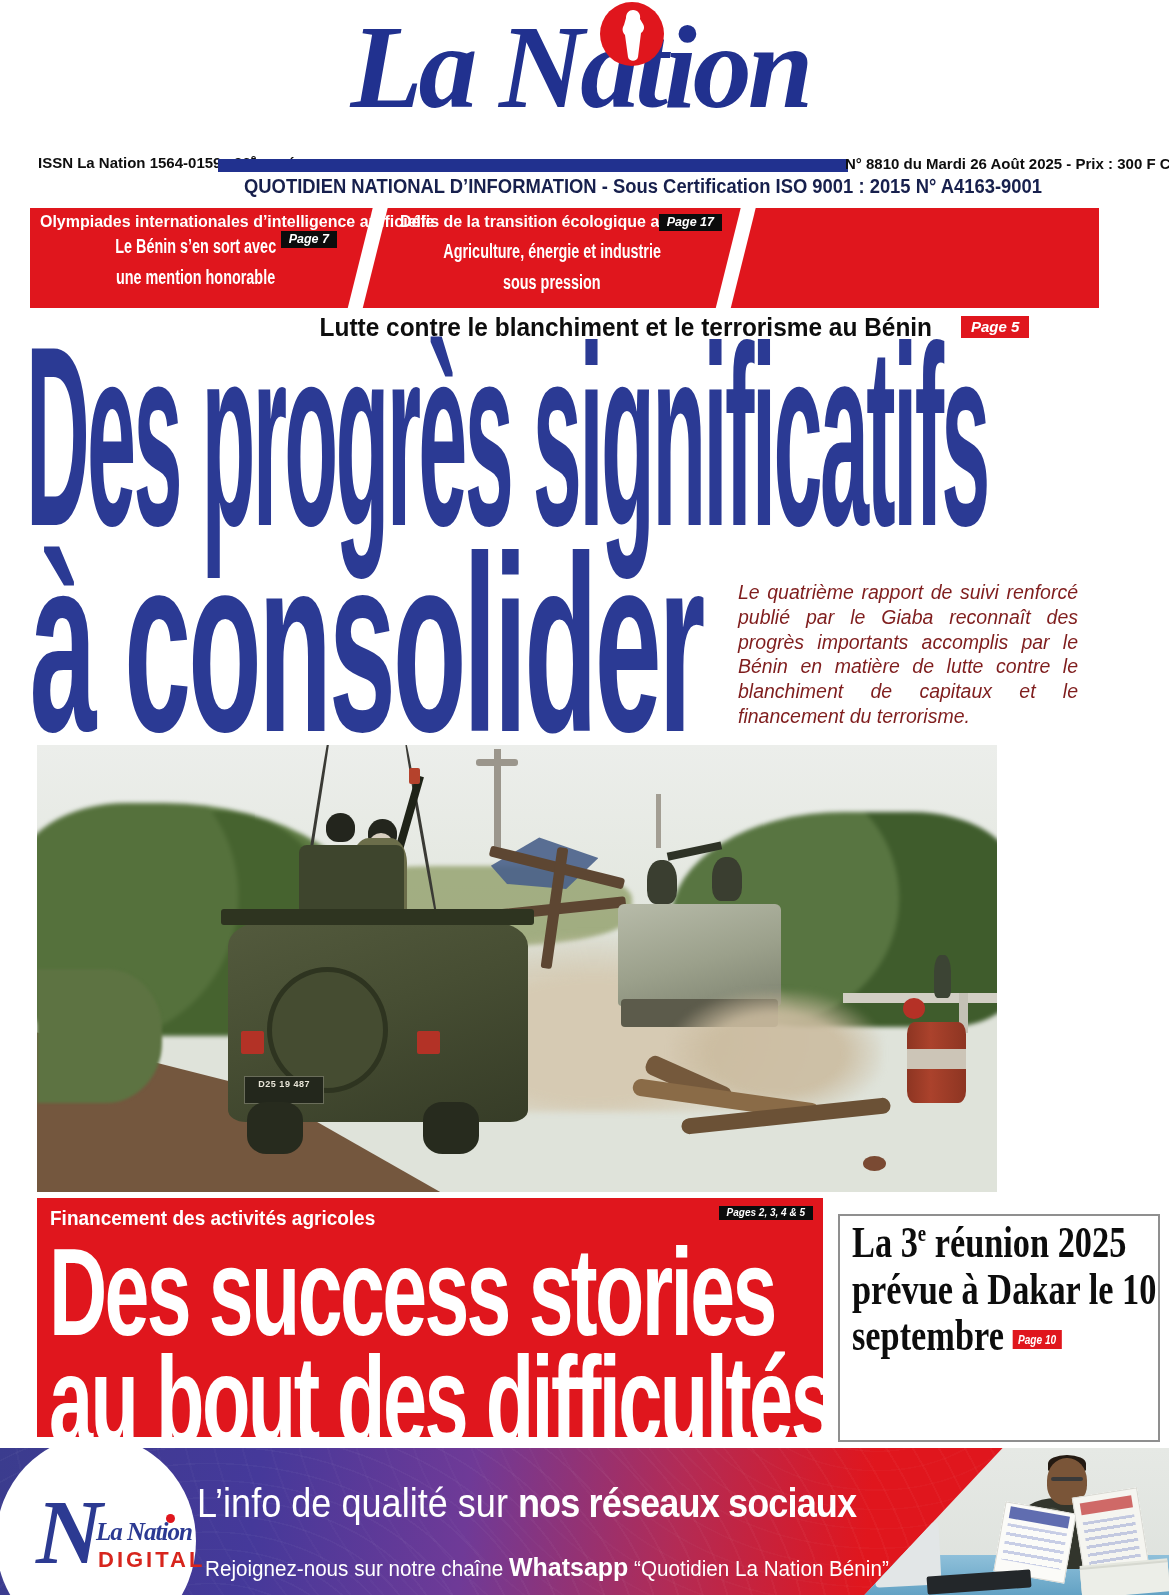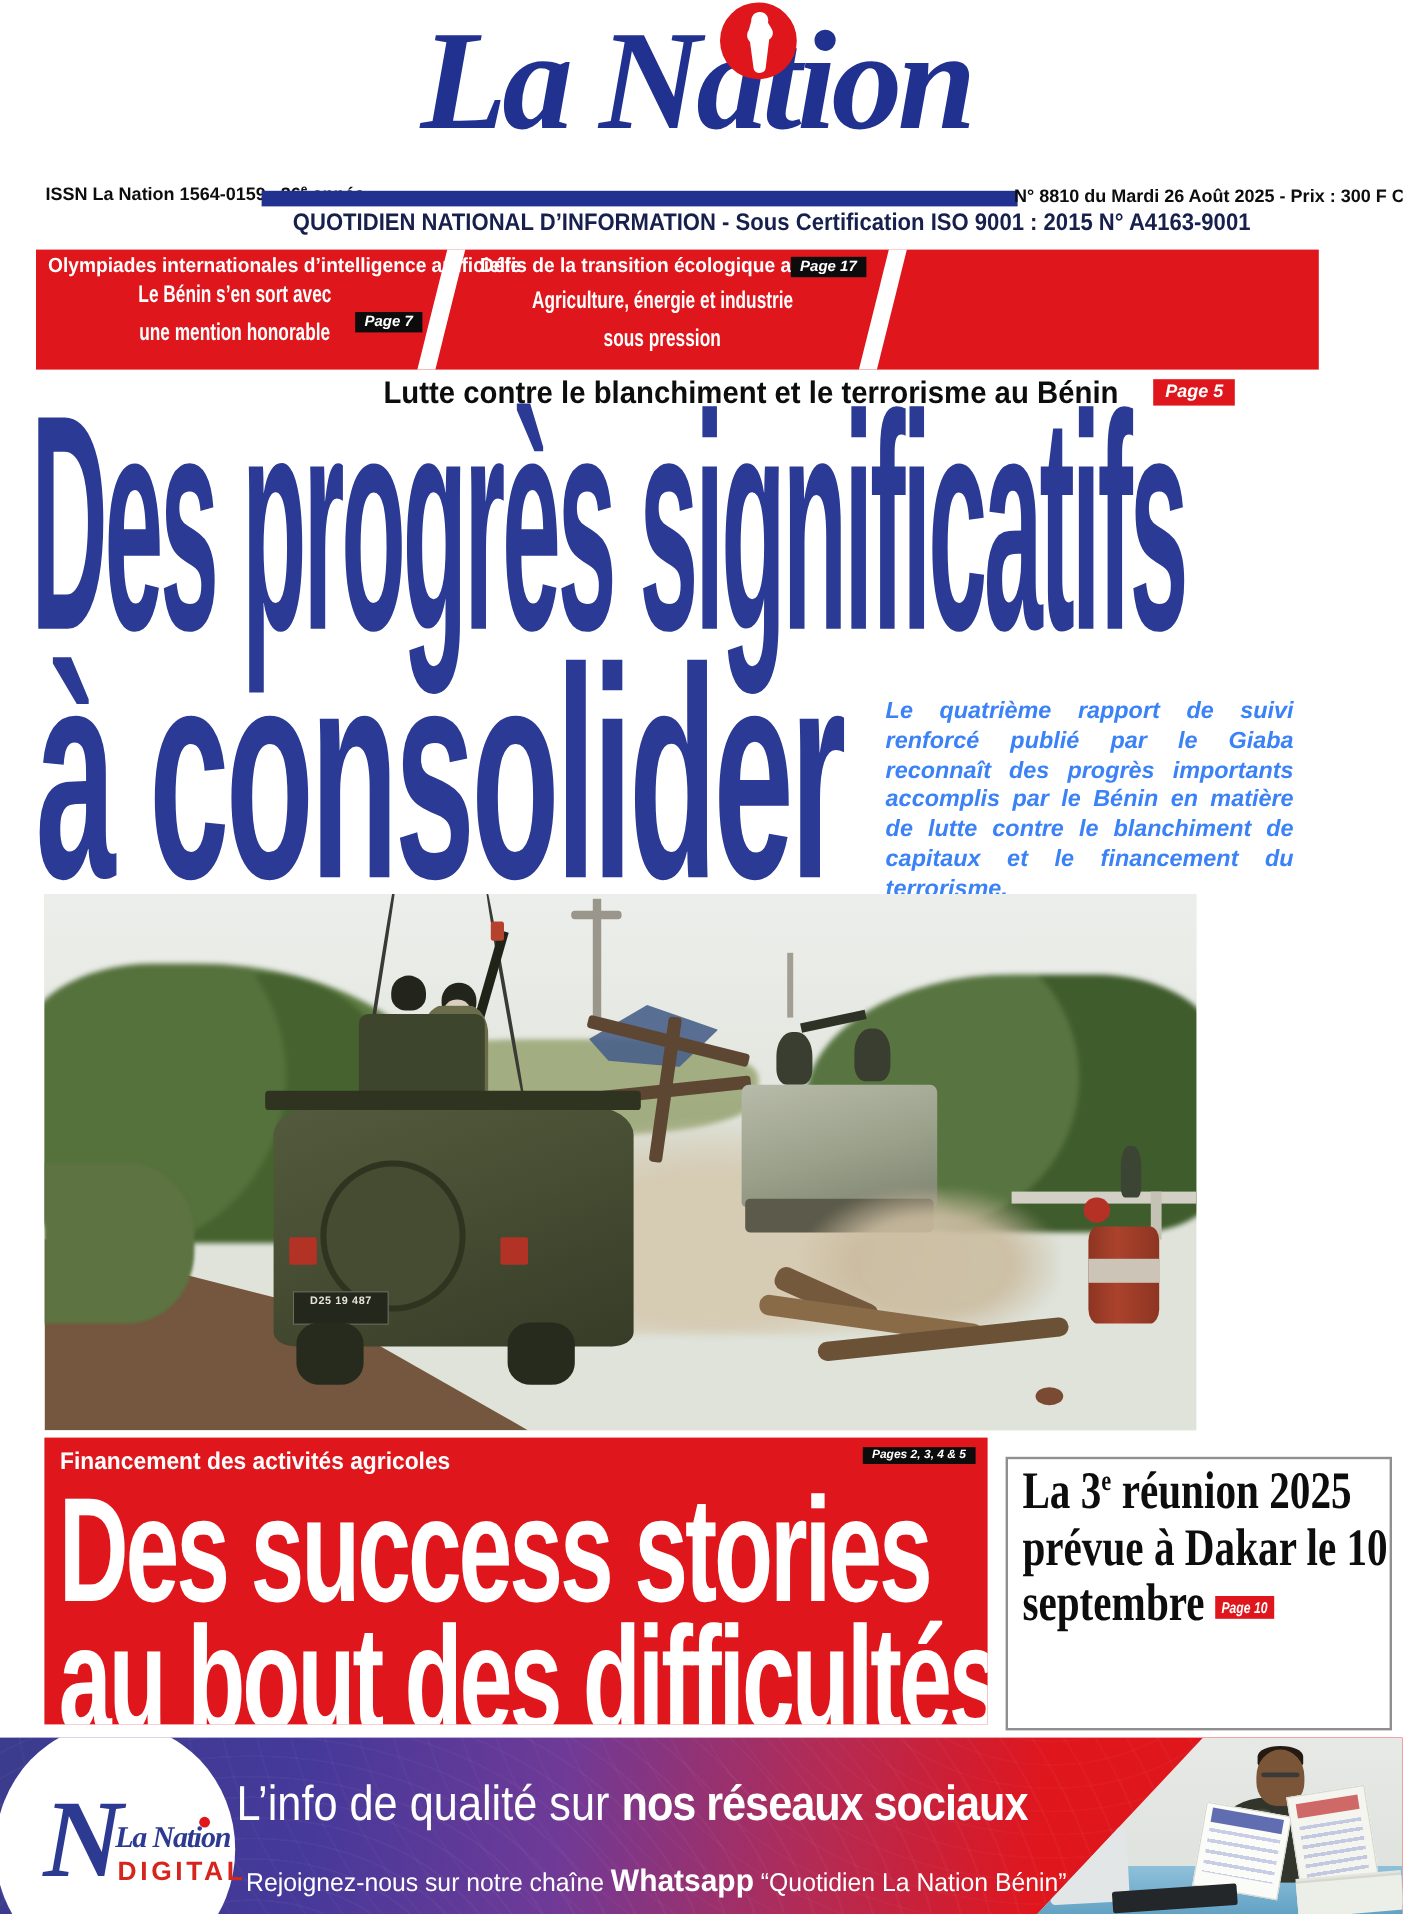--- a/index.html
+++ b/index.html
@@ -37,21 +37,21 @@
                font-weight:700;color:#0d0d0d;white-space:nowrap;}
   .lead-kicker .nw{transform:scaleX(.94);}
   .badge-red{background:#e0161d;color:#fff;font-size:15px;font-weight:700;font-style:italic;
              padding:2px 10px 3px;white-space:nowrap;}
   .lead-page{left:961px;top:316px;}
   .hl{color:#2b3a94;font-weight:800;white-space:nowrap;line-height:0.82;
       transform-origin:0 0;letter-spacing:-8px;}
   .hl1{left:26px;top:332px;font-size:256px;transform:scaleX(.345);}
   .hl2{left:30px;top:542px;font-size:250px;transform:scaleX(.48);letter-spacing:-6px;}
   .standfirst{left:738px;top:580px;width:340px;font-size:19.5px;line-height:1.27;
-              font-weight:700;font-style:italic;text-align:justify;color:#3b82f6;}
+              font-weight:400;font-style:italic;text-align:justify;color:#7f1d1d;}
 
   
   .photo{left:37px;top:745px;width:960px;height:447px;overflow:hidden;background:#dfe3da;}
   .photo .sky{position:absolute;left:0;top:0;width:100%;height:52%;
               background:linear-gradient(180deg,#eceeeb 0%,#e3e7df 70%,#d9ddd2 100%);}
   .trees{position:absolute;filter:blur(2px);}
   .trees-far{left:28%;top:27%;width:34%;height:18%;background:#97a472;border-radius:40%;opacity:.85;}
   .trees-left{left:-2%;top:13%;width:38%;height:52%;background:
       radial-gradient(circle at 20% 40%,#55713c 0 45%,transparent 46%),
       radial-gradient(circle at 55% 55%,#46632f 0 50%,transparent 51%),
@@ -203,21 +203,21 @@
         </svg>
     </div>
     <div class="abs blue-rule"></div>
     <div class="abs tagline">QUOTIDIEN  NATIONAL  D’INFORMATION - Sous Certification ISO 9001 : 2015 N° A4163-9001</div>
     <div class="abs issue-info">N° 8810 du Mardi 26 Août  2025 - Prix : 300 F Cfa</div>
   </header>
 
   <div class="abs teaser-band">
     <div class="teaser" style="left:0;width:332px;">
       <div class="t-kicker" style="left:10px;">Olympiades internationales d’intelligence artificielle</div>
-      <div class="badge-black" style="right:10px;top:23px;margin-top:29px;">Page 7</div>
+      <div class="badge-black" style="right:25px;top:23px;">Page 7</div>
       <div class="t-head" style="top:23px;">
         <span class="nw">Le Bénin s’en sort avec</span><br>
         <span class="nw">une mention honorable</span>
       </div>
     </div>
     <div class="teaser" style="left:346px;width:352px;">
       <div class="t-kicker" style="left:24px;">Défis de la transition écologique au Bénin</div>
       <div class="badge-black" style="right:6px;top:6px;">Page 17</div>
       <div class="t-head" style="top:28px;">
         <span class="nw">Agriculture, énergie et industrie</span><br>

